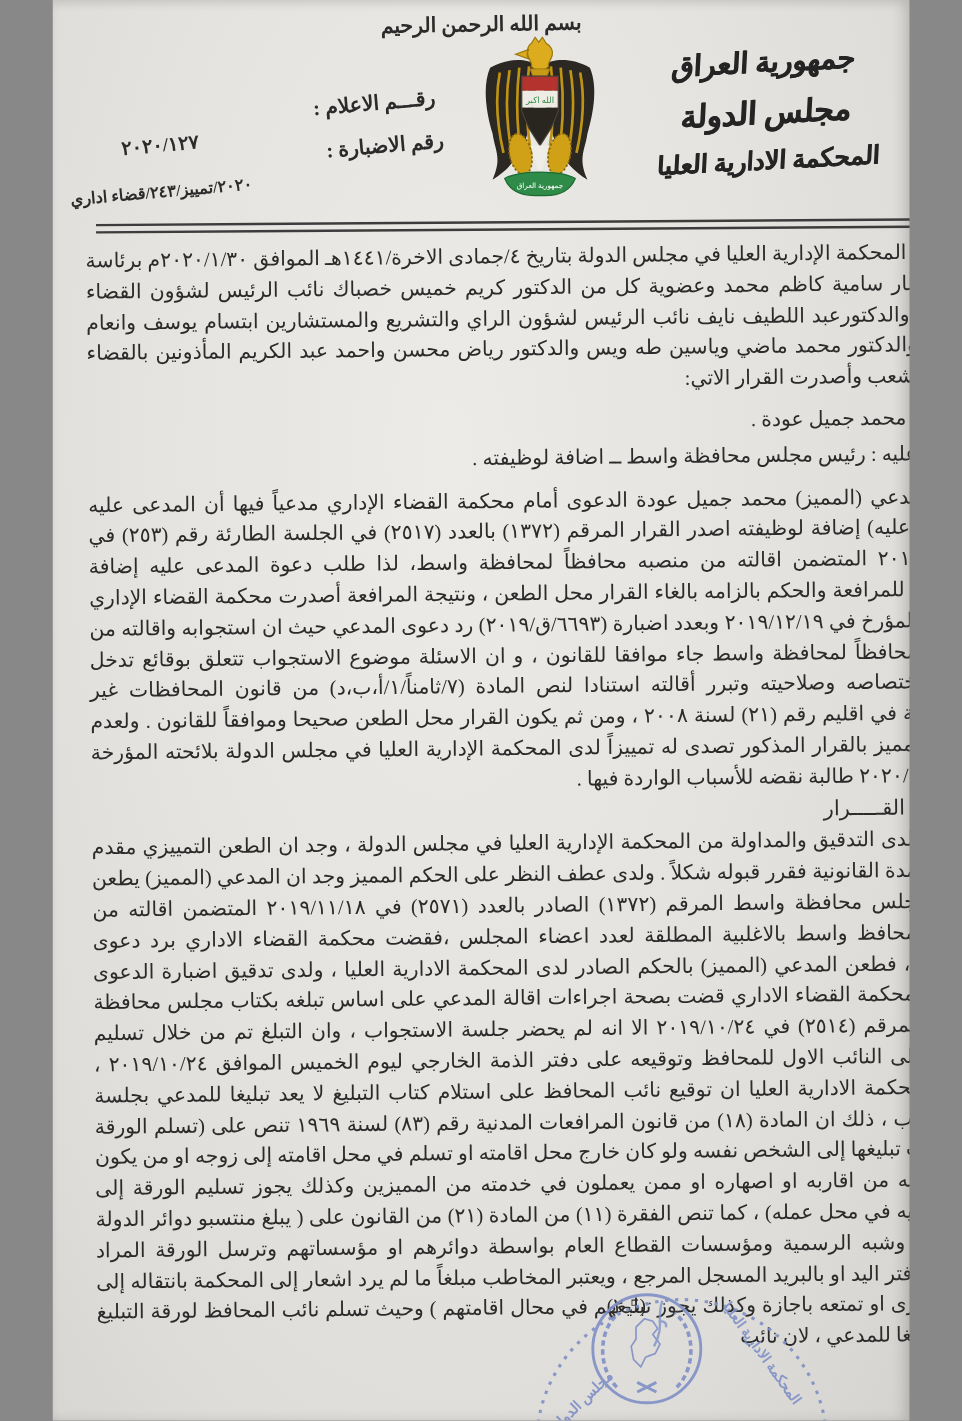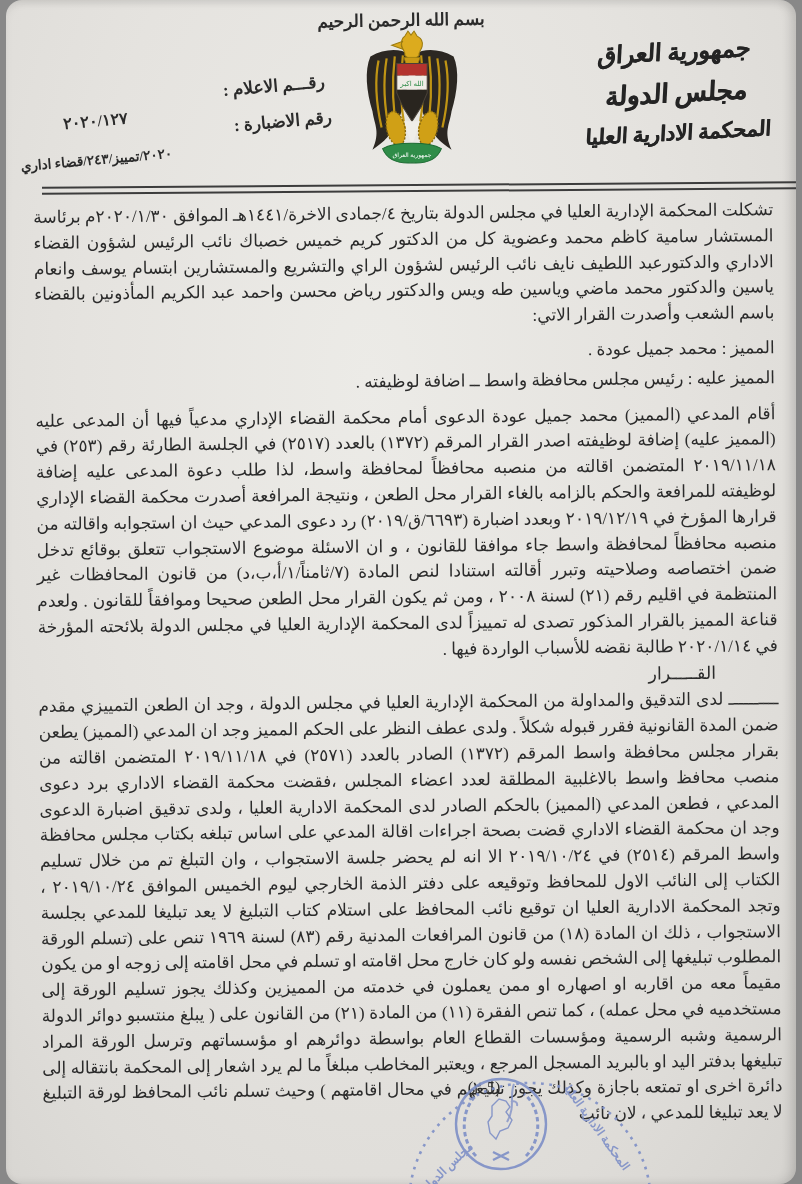--- a/index.html
+++ b/index.html
@@ -1,26 +1,25 @@
 <!DOCTYPE html>
 <html lang="ar" dir="rtl"><head>
 <meta charset="utf-8">
 <style>
   html,body{margin:0;padding:0;background:#888;}
   .page{
     position:relative;
-    width:790px;height:1184px;
+    width:714px;height:1184px;
     margin:0 auto;
     overflow:hidden;
     background:
       radial-gradient(ellipse at 46% 32%, #ecebe7 0%, #e5e3df 48%, #dedcd8 78%, #d5d3cf 100%);
     box-shadow:inset -6px 0 10px rgba(0,0,0,.12), inset 0 4px 8px rgba(0,0,0,.05);
     font-family:"Liberation Serif","DejaVu Serif",serif;
     color:#2b2b2b;
-    border-radius:16px;
   }
   .basmala{
     position:absolute;top:10px;left:0;width:100%;
     text-align:center;font-size:17px;font-weight:bold;
     transform:rotate(-1deg);
     letter-spacing:.5px;
   }
   .emblem{position:absolute;left:348px;top:28px;width:116px;height:144px;}
   .letterhead{
     position:absolute;right:4px;top:38px;width:232px;

